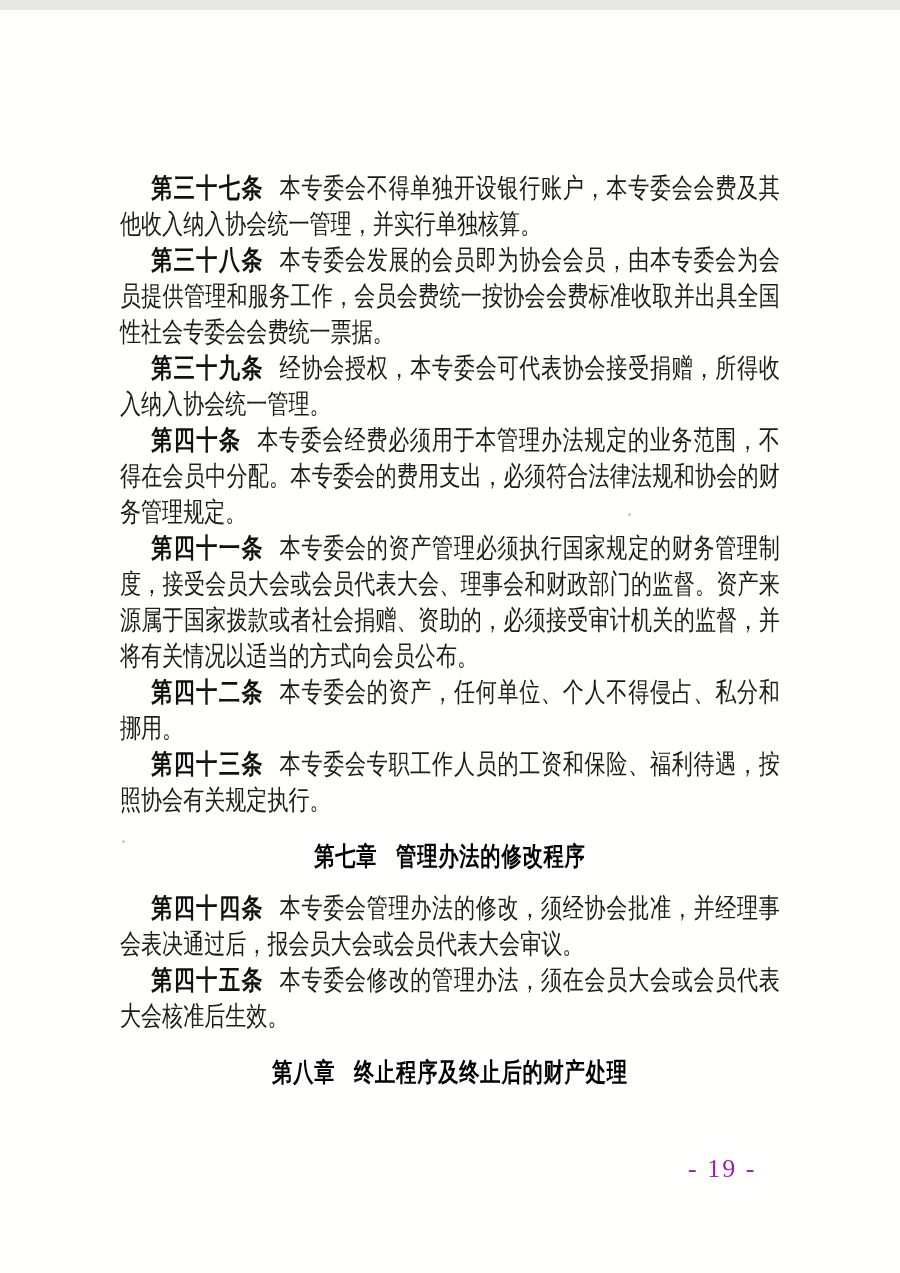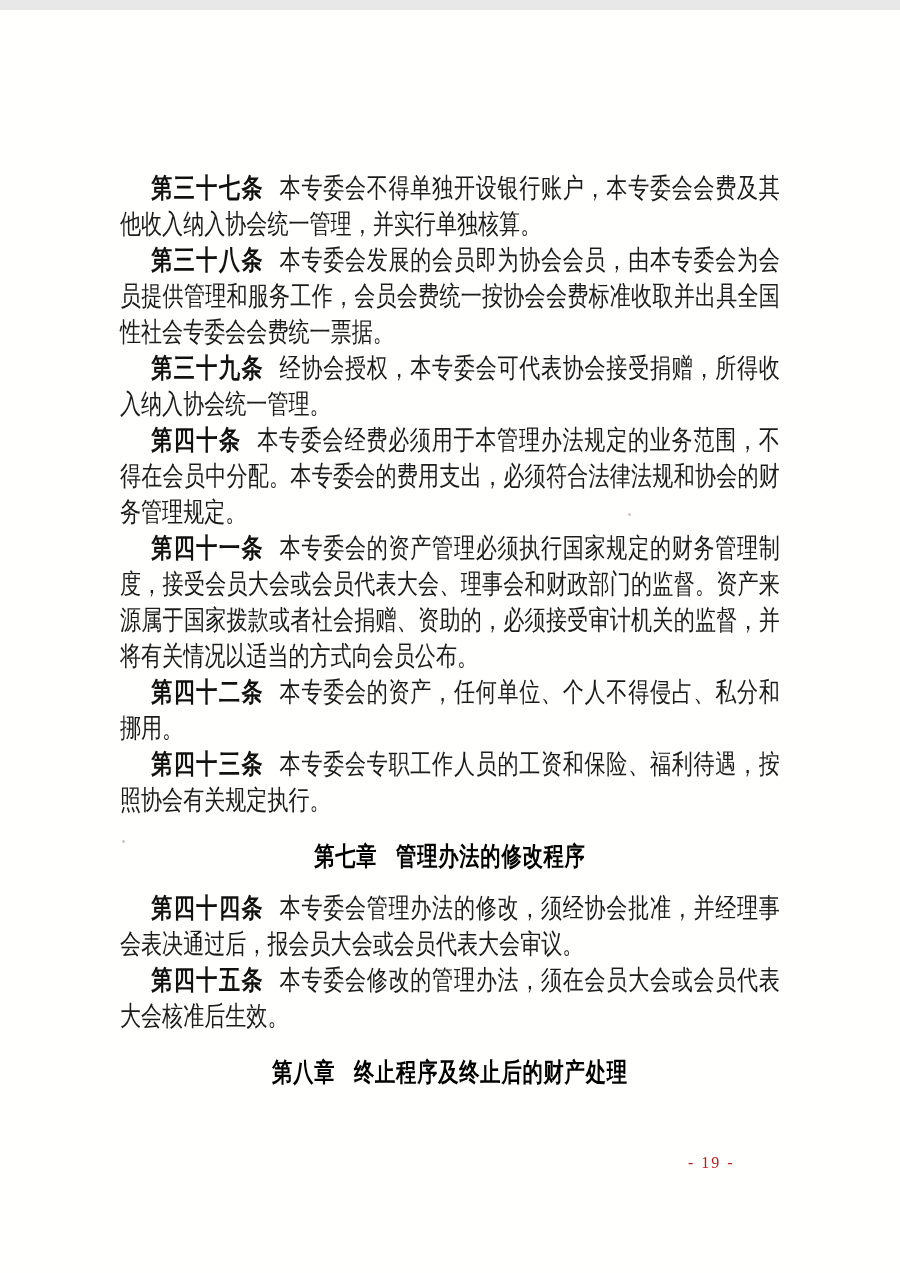--- a/index.html
+++ b/index.html
@@ -49,23 +49,23 @@
     color: #000;
     letter-spacing: 1px;
   }
   .chapter .num {
     margin-right: 24px;
   }
   .pageno {
     position: absolute;
     left: 688px;
     top: 1144px;
-    font-size: 16px;
+    font-size: 26px;
     letter-spacing: 2px;
-    color: #b91c1c;
+    color: #a21caf;
     white-space: pre;
   }
   
   .speck {
     position: absolute;
     border-radius: 50%;
   }
   .speck-1 { left: 122px; top: 830px; width: 3px; height: 3px; background: #9a9a9a; opacity: .55; }
   .speck-2 { left: 628px; top: 503px; width: 3px; height: 3px; background: #b57f7f; opacity: .5; }
 </style>

